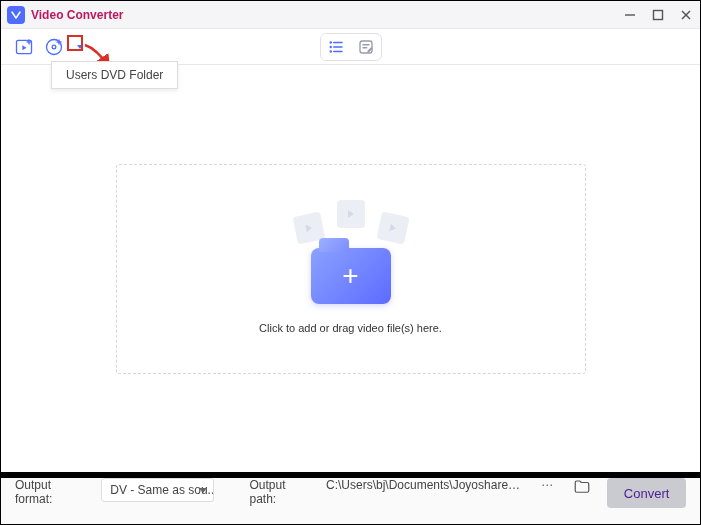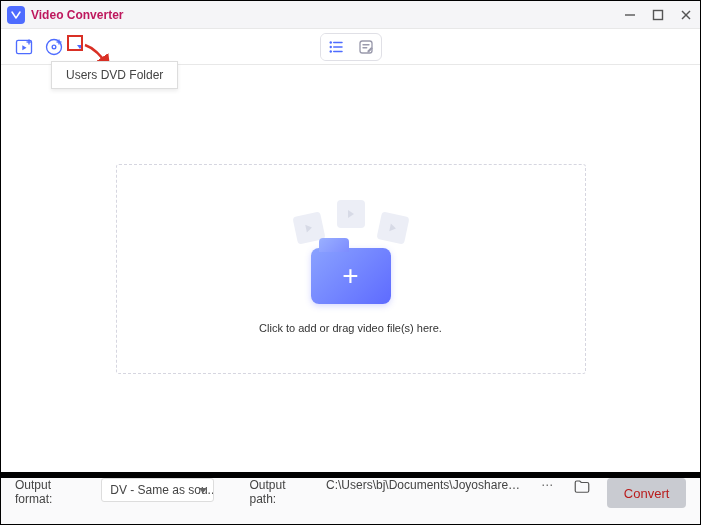--- a/index.html
+++ b/index.html
@@ -111,21 +111,21 @@
     border-left:4px solid transparent; border-right:4px solid transparent;
     border-top:5px solid #666;
   }
   .path-text {
     font-size:12px; color:#444; max-width:210px; white-space:nowrap;
     overflow:hidden; text-overflow:ellipsis;
   }
   .dots { font-size:12px; color:#666; cursor:pointer; padding:0 4px; }
   .folder-icon { cursor:pointer; display:flex; }
   .convert-btn {
-    margin-left:auto; background:#c9cbd1; color:#b91c1c; font-size:13px;
+    margin-left:auto; background:#c9cbd1; color:#4c1d95; font-size:13px;
     border:none; border-radius:4px; height:30px; width:86px; cursor:pointer;
   }
 </style>
 </head>
 <body>
 
 <div class="titlebar">
   <div class="app-logo">
     <svg viewBox="0 0 24 24">
         <path d="M4 6l8 12 8-12" fill="none" stroke="#fff" stroke-width="3" stroke-linecap="round" stroke-linejoin="round"></path>

